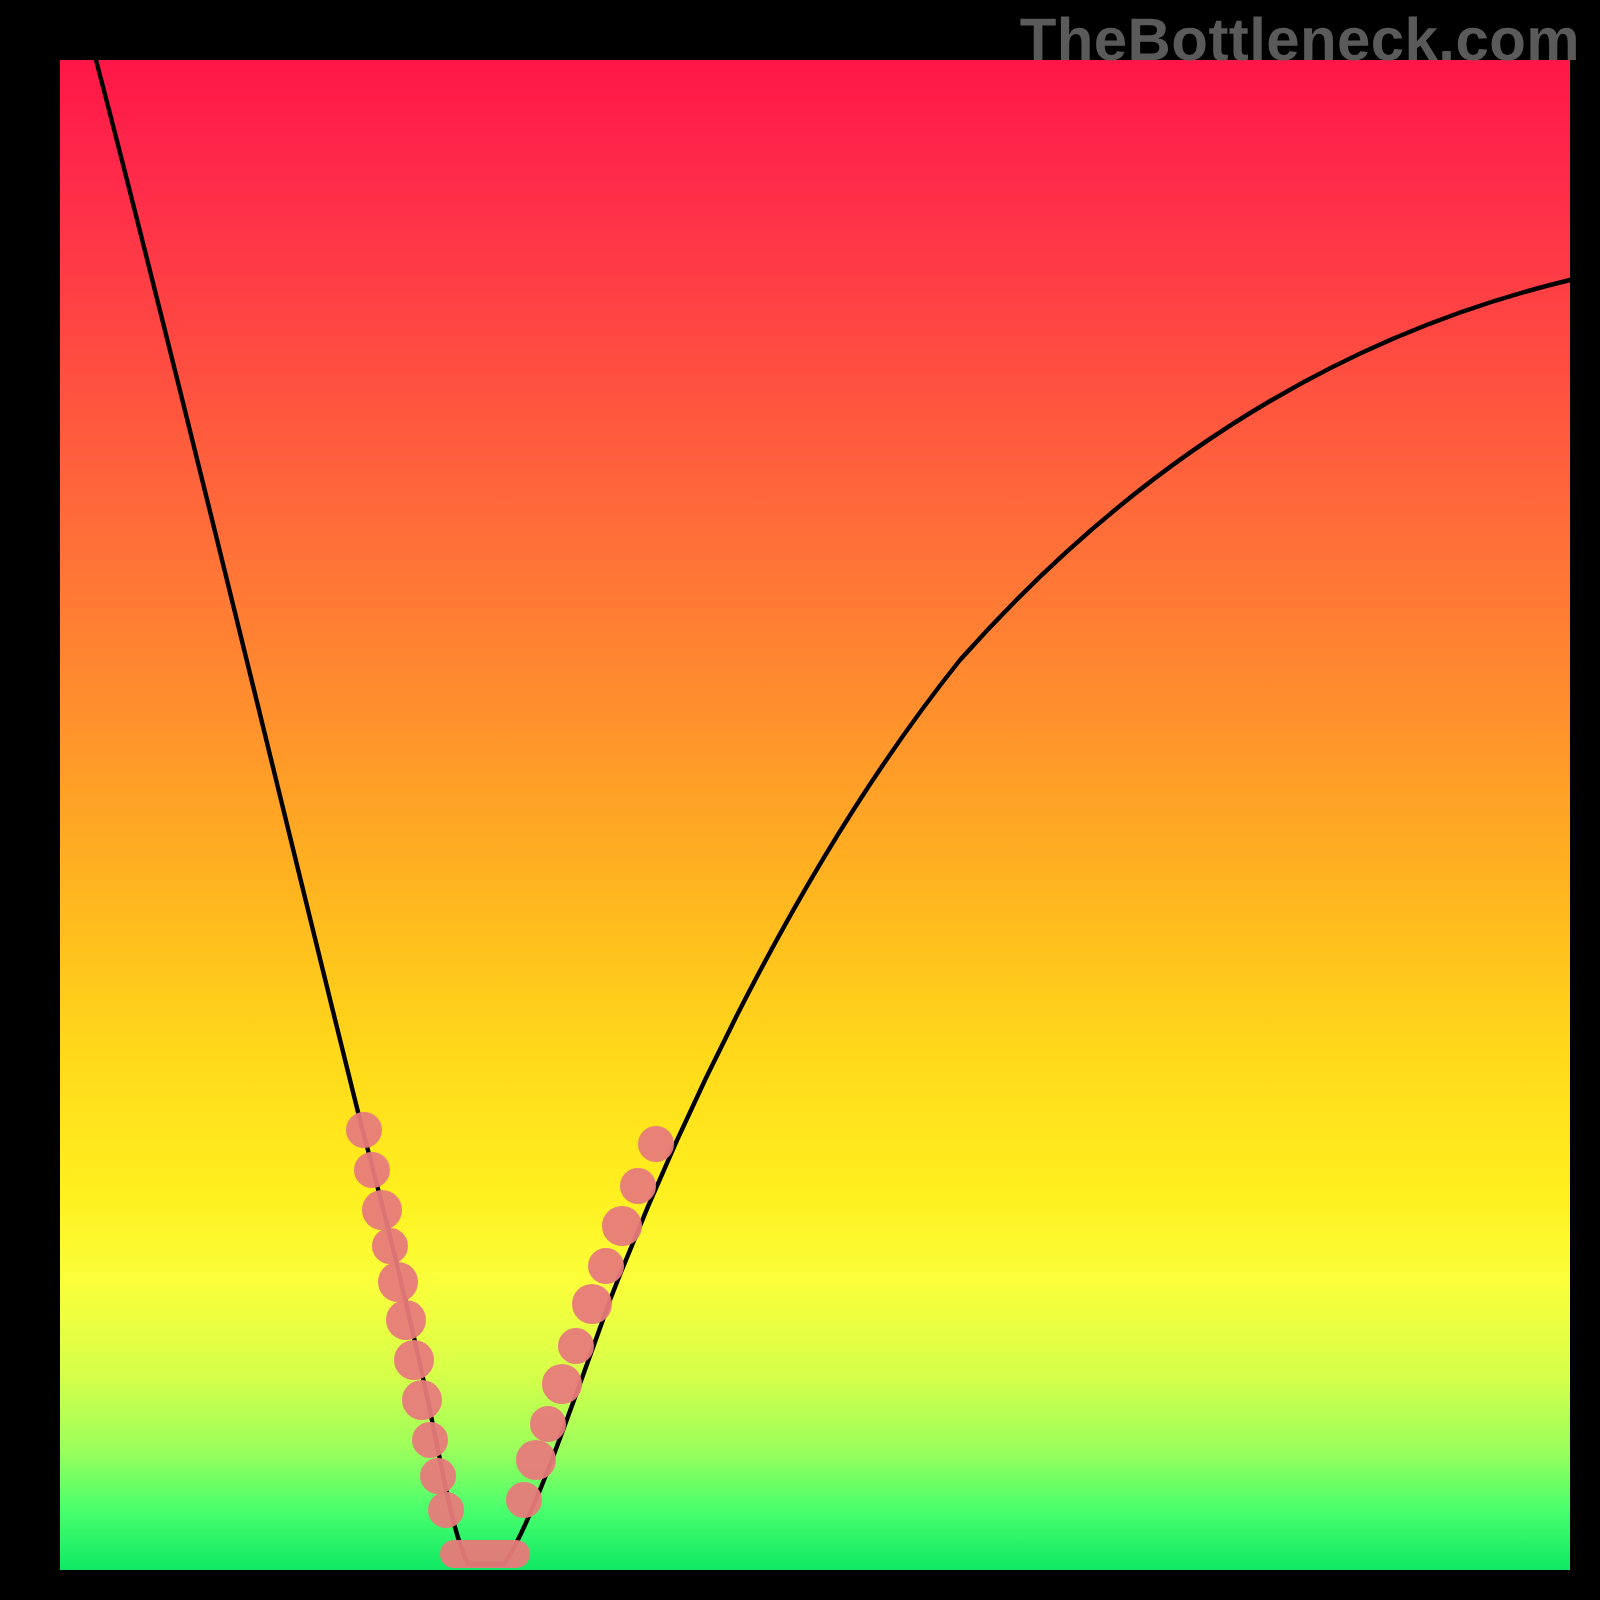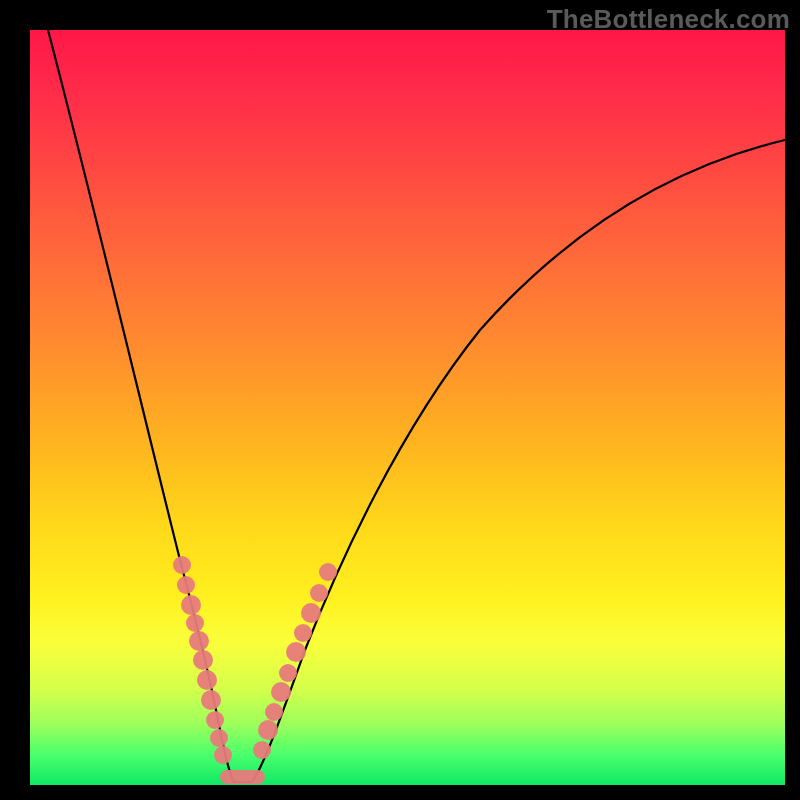--- a/index.html
+++ b/index.html
@@ -15,21 +15,21 @@
     position: relative;
     width: 800px;
     height: 800px;
     background: #000;
   }
   .watermark {
     position: absolute;
     top: 4px;
     right: 10px;
     color: #5a5a5a;
-    font-size: 26px;
+    font-size: 30px;
     font-weight: 600;
     letter-spacing: 0.2px;
     z-index: 10;
     user-select: none;
   }
   .plot-area {
     position: absolute;
     left: 30px;
     top: 30px;
     width: 755px;

